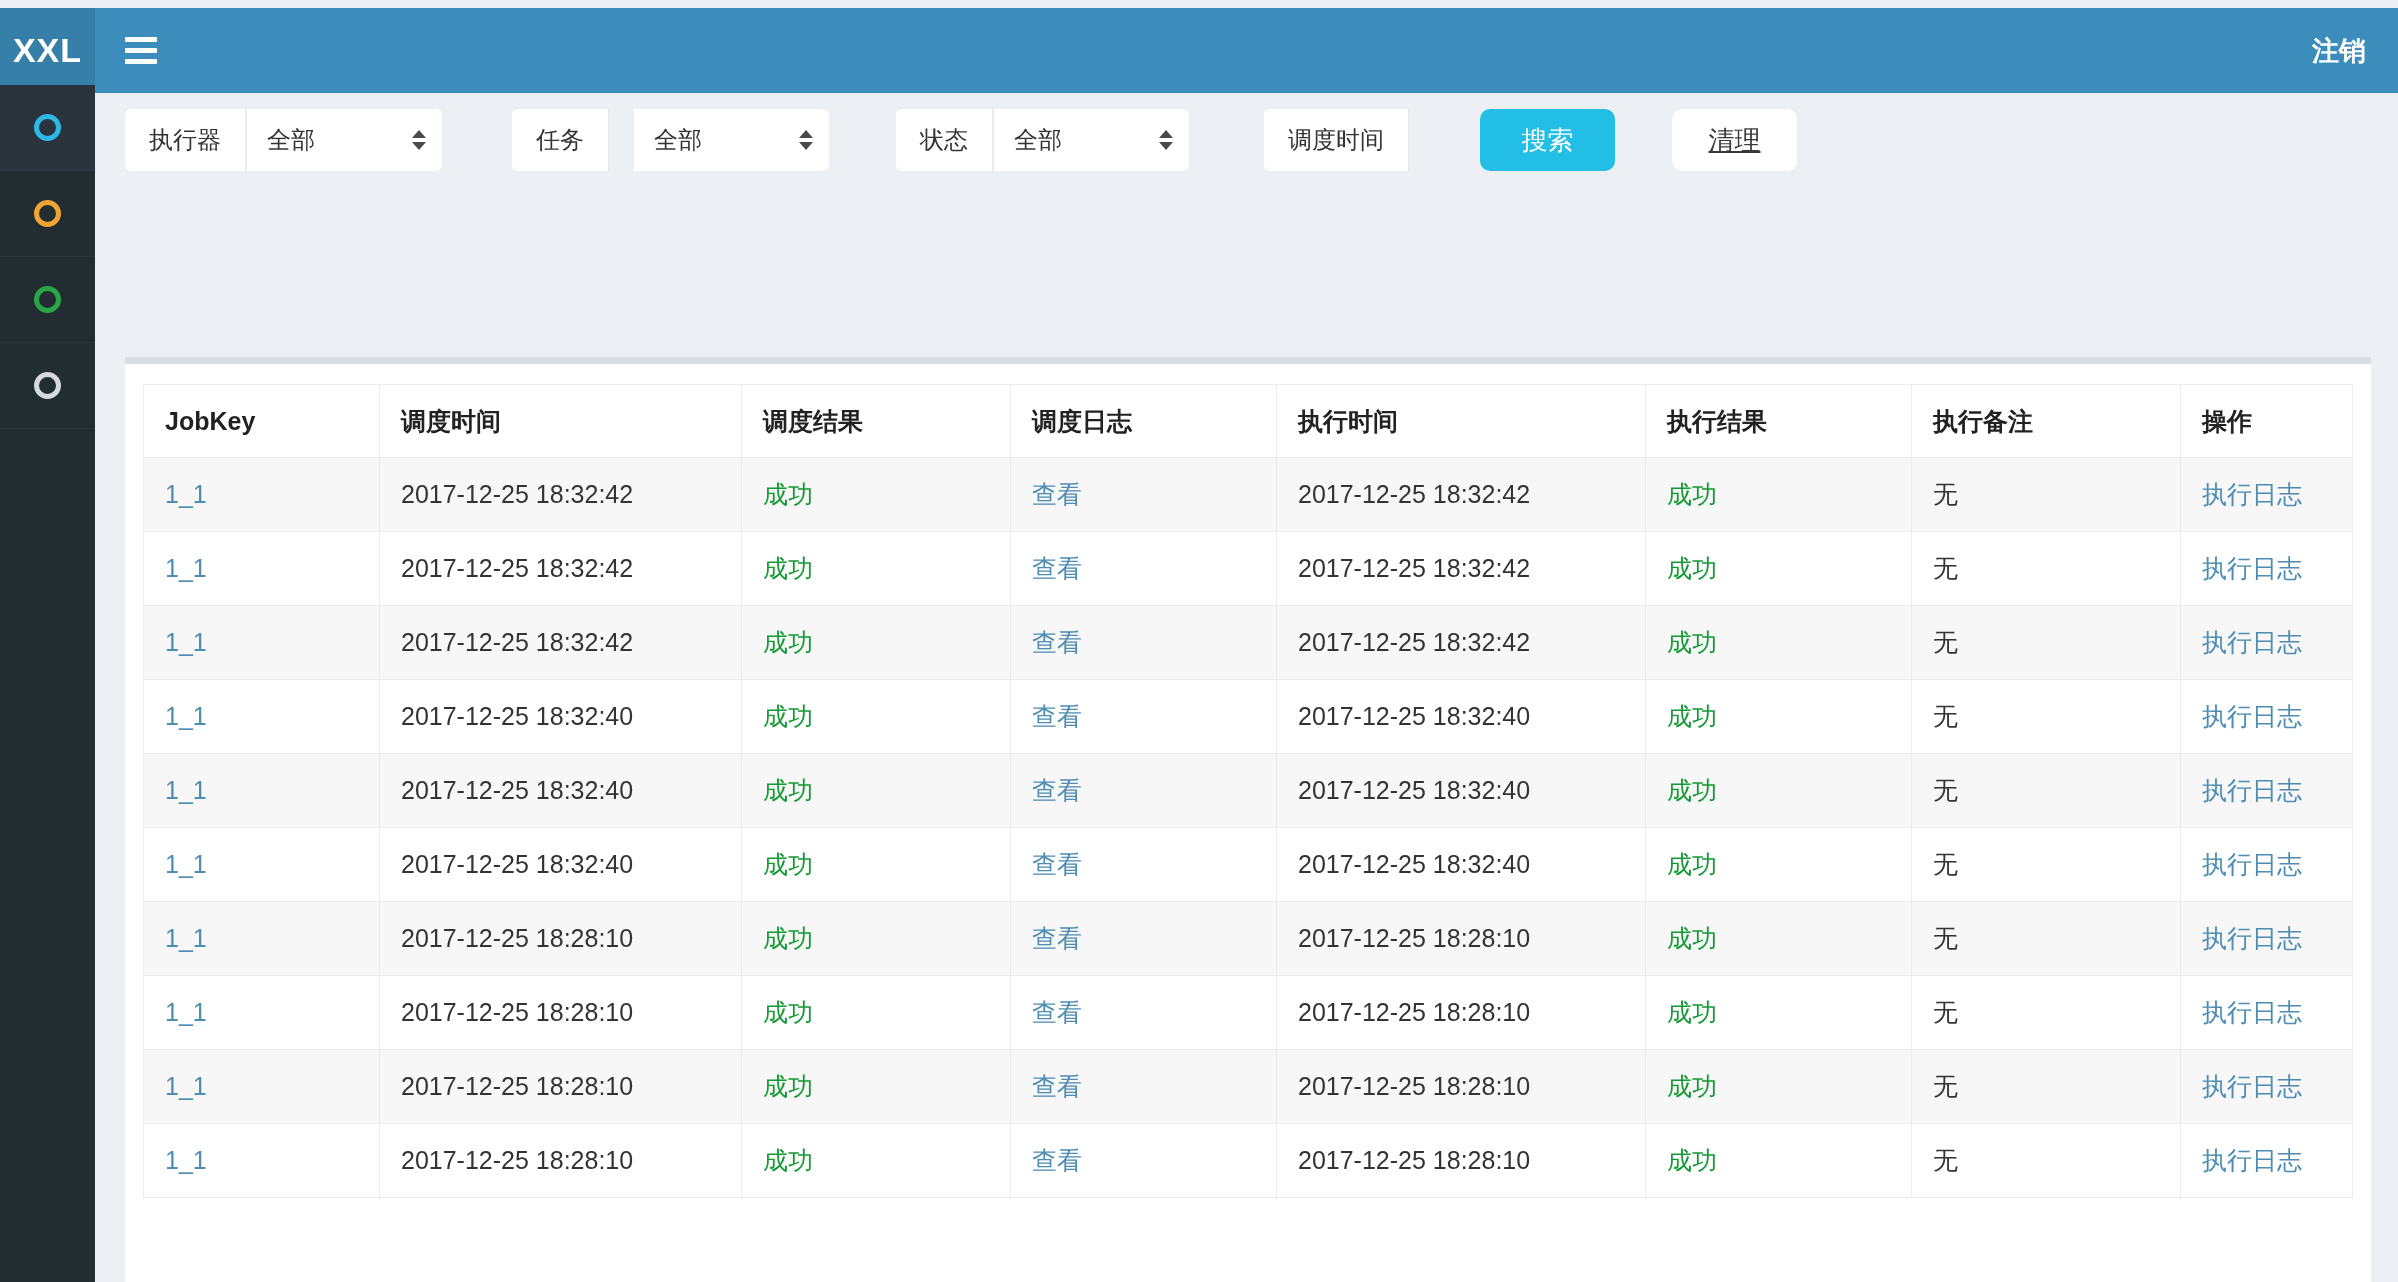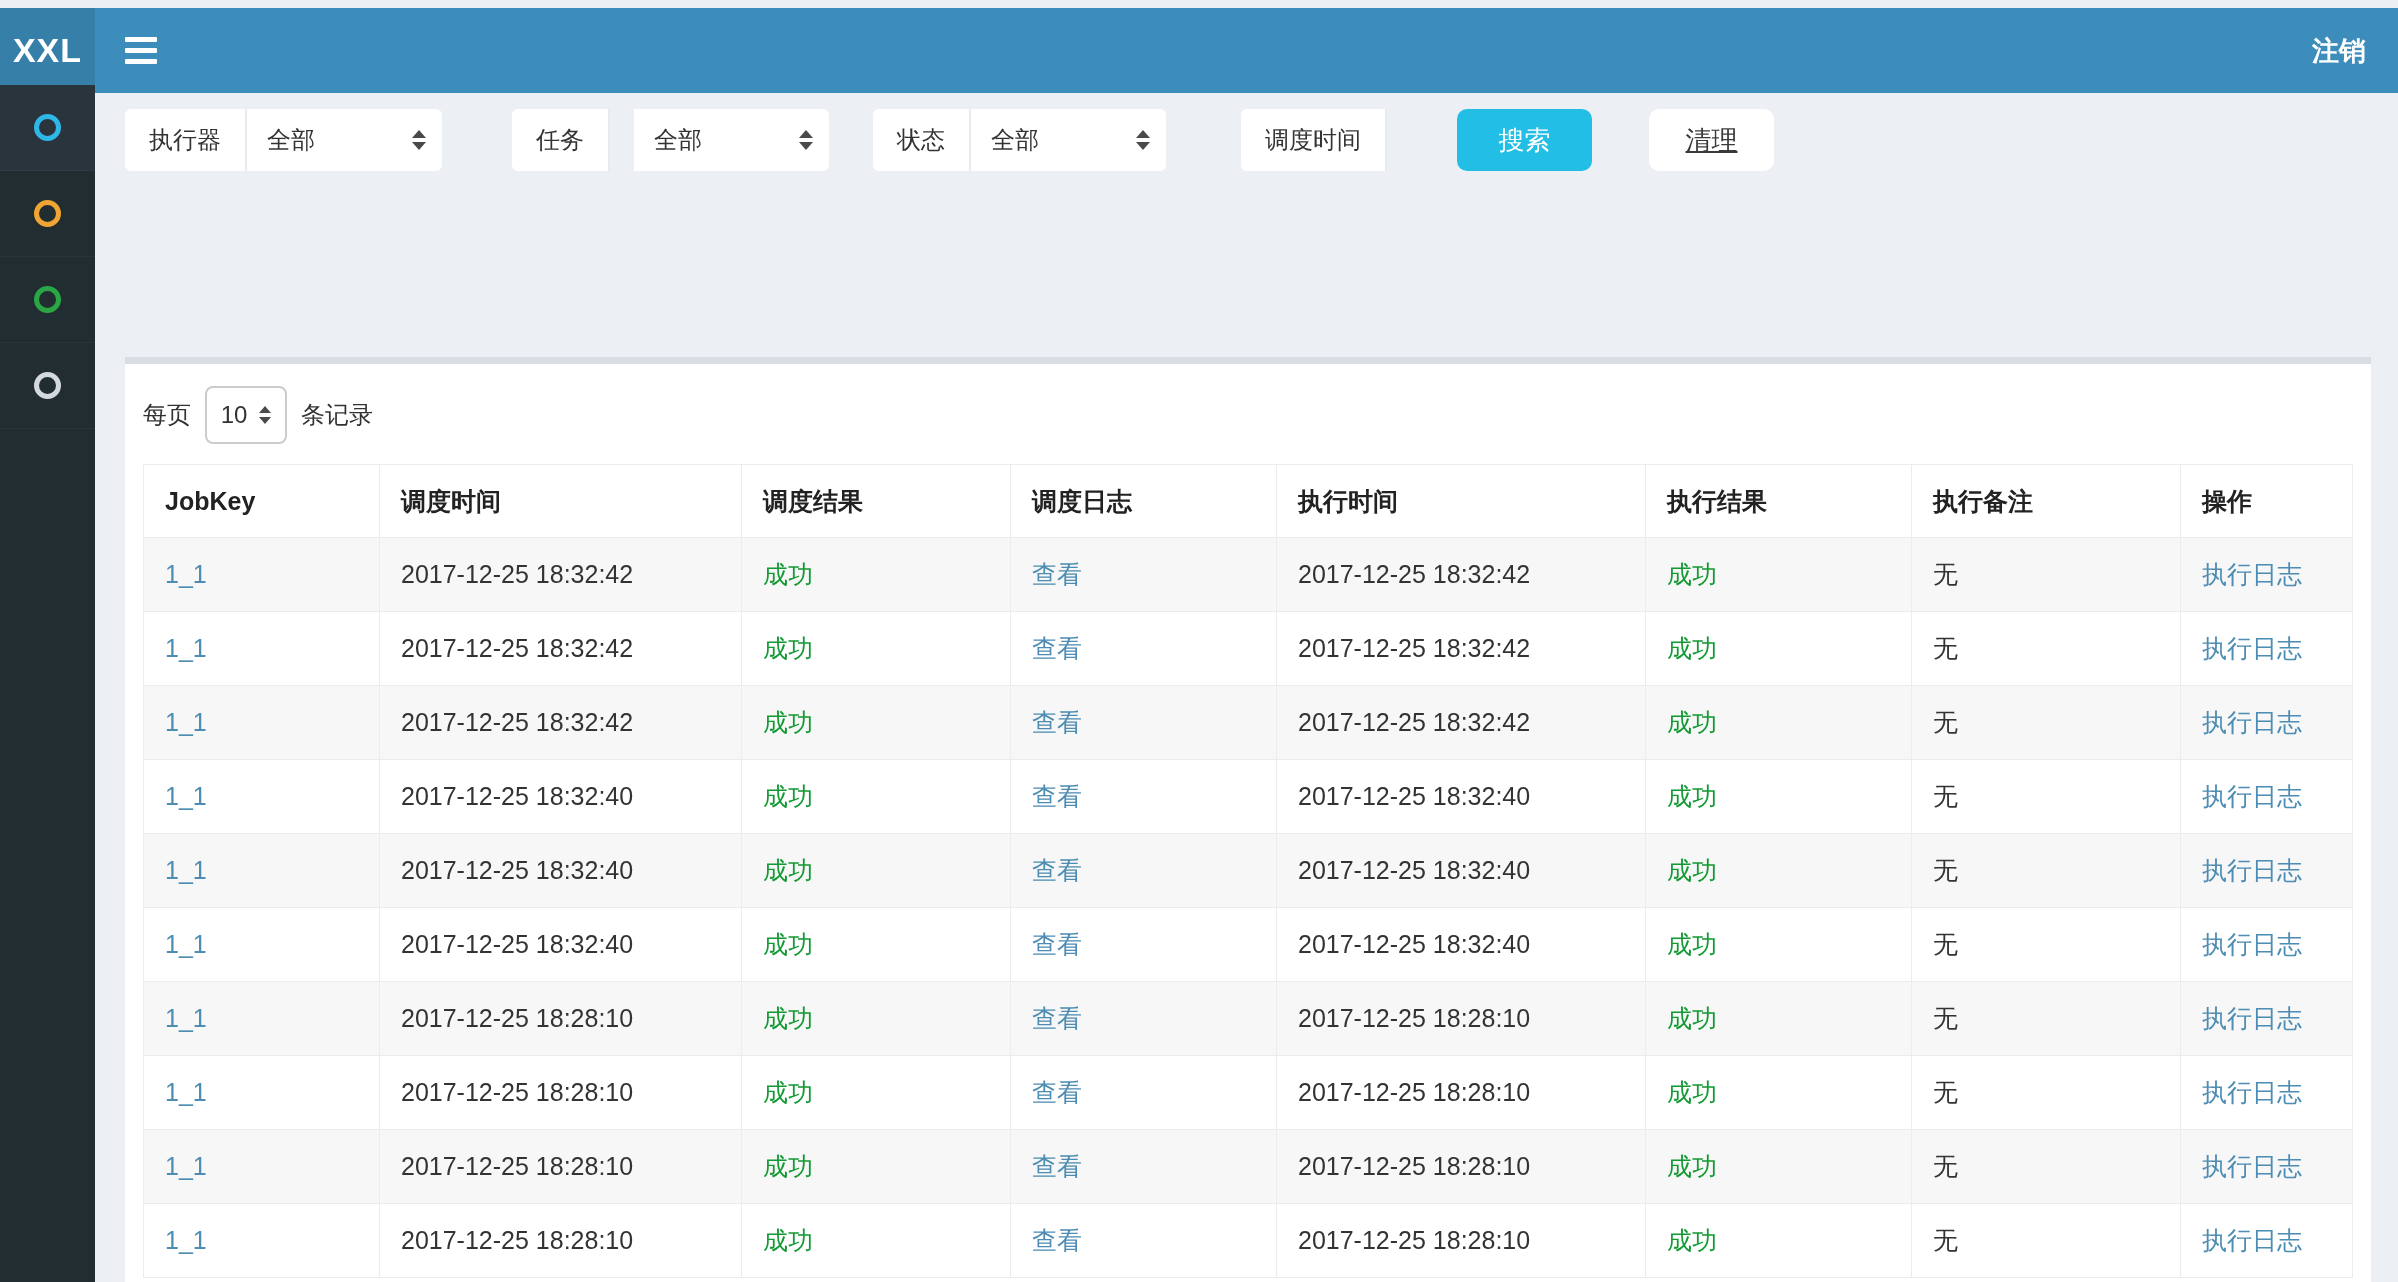--- a/index.html
+++ b/index.html
@@ -77,21 +77,21 @@
   .ftime-input {
     background: #ebebeb; width: 585px; border-radius: 0 6px 6px 0;
     display: flex; align-items: center; justify-content: center;
     color: #3c3c3c; white-space: nowrap;
   }
   .btn { height: 62px; border: none; border-radius: 10px; font-size: 26px; cursor: pointer; font-family: inherit; }
   .btn-search { width: 135px; background: #22bee6; color: #fff; margin-left: 70px; }
   .btn-clear  { width: 125px; background: #fff; color: #3a3a3a; margin-left: 57px; text-decoration: underline; }
 
   .gap-a { margin-left: 70px; gap: 24px; }
-  .gap-b { margin-left: 44px; }
+  .gap-b { margin-left: 67px; }
   .gap-c { margin-left: 75px; }
 
   
   .panel {
     position: absolute; top: 272px; left: 30px; right: 27px; bottom: 0;
     background: #fff; border-top: 7px solid #d9dde4;
   }
   .perpage { display: flex; align-items: center; padding: 22px 18px 0 18px; color: #333; }
   .perpage .pp-select {
     margin: 0 14px; width: 82px; height: 58px; border: 2px solid #ccc; border-radius: 8px;
@@ -195,31 +195,20 @@
     <div class="fgroup gap-c">
       <div class="flabel">调度时间</div>
     </div>
 
     <button class="btn btn-search">搜索</button>
     <button class="btn btn-clear">清理</button>
   </div>
 
   <div class="panel">
 
-    <div class="perpage">
-      <span>每页</span>
-      <span class="pp-select">
-        <span>10</span>
-        <span class="arrows">
-            <span class="up"></span>
-            <span class="down"></span>
-          </span>
-      </span>
-      <span>条记录</span>
-    </div>
 
     <table class="log">
       <thead>
           <tr id="log-thead-row">
             <th class="col-0">JobKey</th>
             <th class="col-1">调度时间</th>
             <th class="col-2">调度结果</th>
             <th class="col-3">调度日志</th>
             <th class="col-4">执行时间</th>
             <th class="col-5">执行结果</th>

